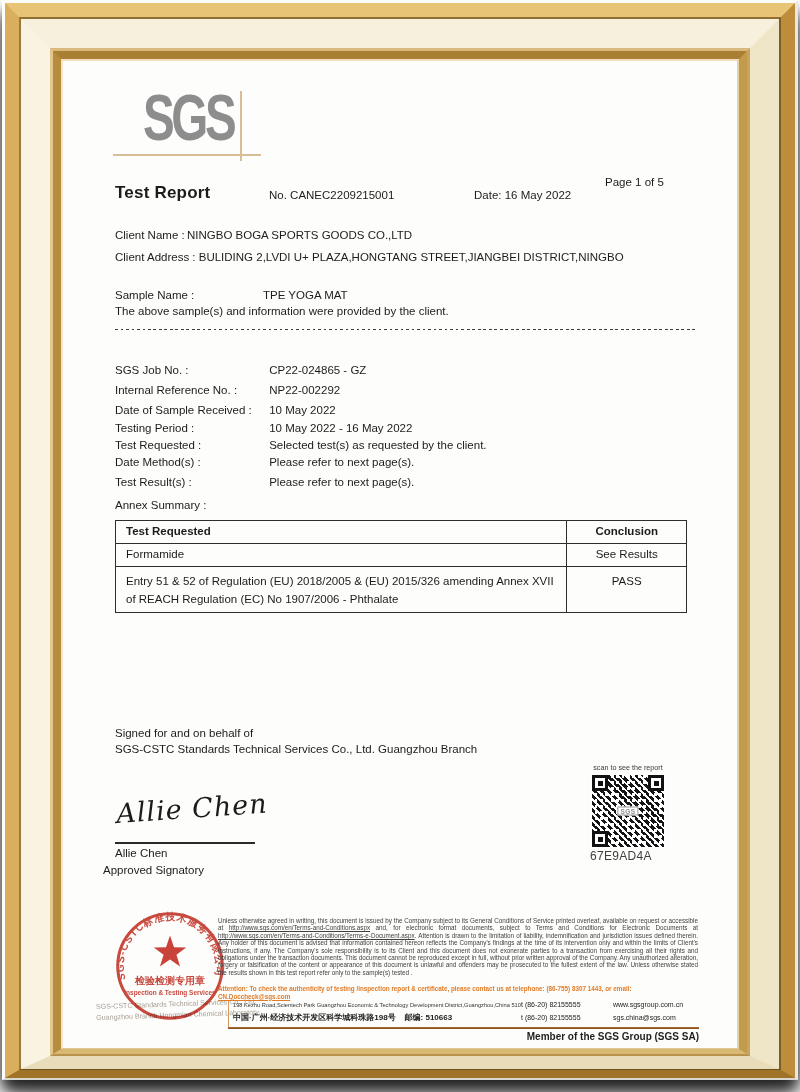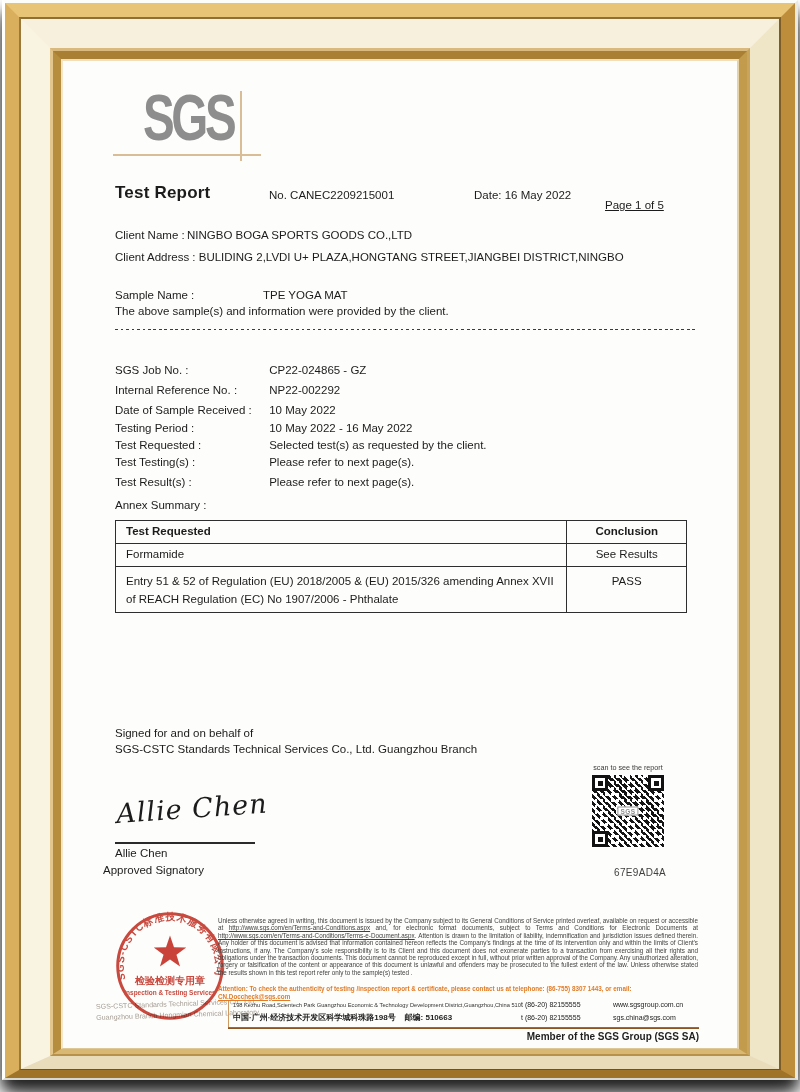--- a/index.html
+++ b/index.html
@@ -26,21 +26,21 @@
   
   .sgs-logo { left:80px; top:24px; font-size:70px; font-weight:bold; color:#8d8d8d;
               letter-spacing:-5px; line-height:1; transform:scale(.68,.93); transform-origin:left top; }
   .logo-hline { left:50px; top:93px; width:148px; height:2px; background:#d8bd96; }
   .logo-vline { left:177px; top:30px; width:2px; height:70px; background:#d8bd96; }
 
   
   .title { left:52px; top:122px; font-size:17px; font-weight:bold; letter-spacing:.2px; }
   .hdr-no   { left:206px; top:128px; }
   .hdr-date { left:411px; top:128px; }
-  .hdr-page { left:542px; top:138px;text-decoration:underline; }
+  .hdr-page { left:542px; top:115px; }
 
   .lbl { display:inline-block; }
   .row-client-name    { left:52px; top:168px; }
   .row-client-name .v { position:absolute; left:72px; white-space:nowrap; }
   .row-client-addr    { left:52px; top:190px; white-space:nowrap; }
   .row-sample         { left:52px; top:228px; }
   .row-sample .v      { position:absolute; left:148px; white-space:nowrap; }
   .row-note           { left:52px; top:244px; }
   .dashes { left:52px; top:268px; width:582px; height:2px;
             background:repeating-linear-gradient(90deg,#3c3c3c 0 2.5px,transparent 2.5px 5.5px);
@@ -78,21 +78,21 @@
       repeating-linear-gradient(45deg, rgba(255,255,255,0) 0 3px, #ffffff 3px 5px),
       repeating-linear-gradient(0deg, #151515 0 2.6px, transparent 2.6px 6px),
       repeating-linear-gradient(90deg, #151515 0 2.6px, #ffffff 2.6px 5.4px);
     outline:1px solid #fff; }
   .finder { position:absolute; width:16px; height:16px; border:3px solid #111; background:#fff; }
   .finder::after { content:""; position:absolute; left:2.5px; top:2.5px; width:5px; height:5px; background:#111; }
   .fd-tl { left:0; top:0; } .fd-tr { right:0; top:0; } .fd-bl { left:0; bottom:0; }
   .qr-center { position:absolute; left:50%; top:50%; transform:translate(-50%,-50%);
                background:#fff; border:1px solid #999; padding:0 2px; font-size:6.5px;
                font-weight:bold; color:#8d8d8d; letter-spacing:.5px; }
-  .qr-code { font-size:10px; color:#3f3f3f; text-align:right; margin-top:20px; letter-spacing:.3px; }
+  .qr-code { font-size:12px; color:#3f3f3f; margin-top:2px; letter-spacing:.3px; }
 
   
   .company-lines { left:33px; top:937px; width:230px; font-size:7.1px; color:#a59d94;
                    line-height:1.5; transform:rotate(-2deg); }
   .stamp { left:50px; top:848px; opacity:.92; mix-blend-mode:multiply; }
 
   
   .legal { left:155px; top:856px; width:480px; font-size:6.3px; line-height:7.4px;
            text-align:justify; color:#3f3f3f; }
   .legal .lnk { text-decoration:underline; }
@@ -166,21 +166,21 @@
         </div>
         <div class="abs detail-row d3">
           <span class="dl">Testing Period :</span>
           <span>10 May 2022 - 16 May 2022</span>
         </div>
         <div class="abs detail-row d4">
           <span class="dl">Test Requested :</span>
           <span>Selected test(s) as requested by the client.</span>
         </div>
         <div class="abs detail-row d5">
-          <span class="dl">Test Testing(s) :</span>
+          <span class="dl">Date Method(s) :</span>
           <span>Please refer to next page(s).</span>
         </div>
         <div class="abs detail-row d6">
           <span class="dl">Test Result(s) :</span>
           <span>Please refer to next page(s).</span>
         </div>
 
         <div class="abs rs-head">Annex Summary :</div>
         <div class="abs rs-table">
           <div class="rs-row rs-hrow">

